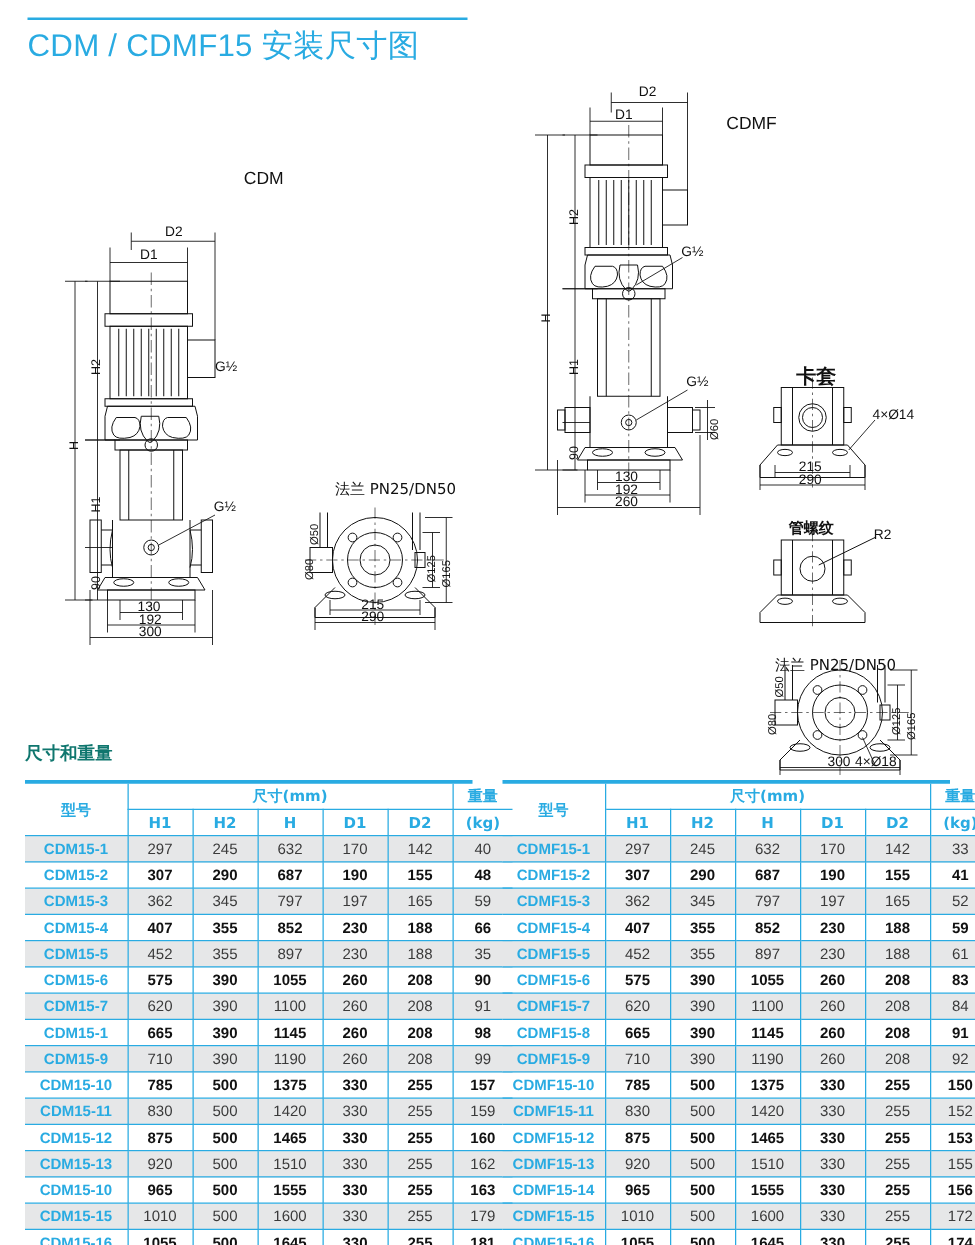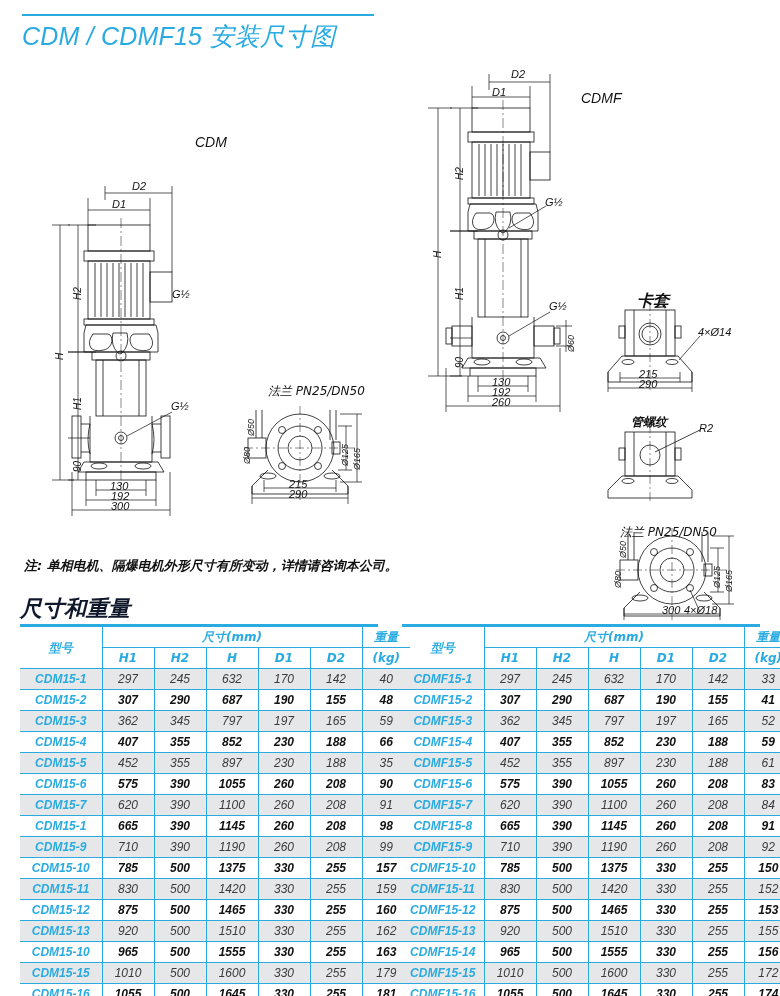--- a/index.html
+++ b/index.html
@@ -1,36 +1,36 @@
 <!DOCTYPE html>
 <html><head>
 <meta charset="utf-8">
 <style>
   html,body{margin:0;padding:0;}
   body{
     width:780px;height:996px;background:#ffffff;
     font-family:"Liberation Sans","DejaVu Sans",sans-serif;
     color:#111;position:relative;overflow:hidden;
   }
-  .page{position:relative;width:780px;height:996px;font-style:italic;}
+  .page{position:relative;width:780px;height:996px;}
 
   
   .title-rule{position:absolute;left:22px;top:14px;width:352px;height:2px;background:#29abe2;}
   .main-title{position:absolute;left:22px;top:20px;font-size:25px;font-weight:400;color:#29abe2;letter-spacing:.2px;white-space:nowrap;}
   .lbl{position:absolute;font-size:11px;color:#111;white-space:nowrap;}
   .lbl.big{font-size:14px;}
   .lbl.cn{font-family:"DejaVu Sans","Liberation Sans",sans-serif;}
   .vtext{position:absolute;font-size:10px;white-space:nowrap;transform-origin:0 0;transform:rotate(-90deg);}
 
   
   .note{position:absolute;left:24px;top:557px;font-size:13px;font-weight:bold;color:#111;white-space:nowrap;
         font-family:"DejaVu Sans","Liberation Sans",sans-serif;}
 
   
-  .sec-head{position:absolute;left:20px;top:594px;font-size:22px;font-weight:bold;color:#0f172a;
+  .sec-head{position:absolute;left:20px;top:594px;font-size:14px;font-weight:bold;color:#0f766e;
             font-family:"DejaVu Sans","Liberation Sans",sans-serif;white-space:nowrap;}
 
   
   .tbl-wrap{position:absolute;top:624px;}
   .tbl-wrap.left{left:20px;width:358px;}
   .tbl-wrap.right{left:402px;width:358px;}
   table.spec{border-collapse:collapse;width:100%;table-layout:fixed;}
   table.spec th,table.spec td{
     border:1px solid #29abe2;text-align:center;font-size:12px;padding:0;height:20px;line-height:20px;
   }
@@ -380,21 +380,20 @@
     </g>
   </svg>
   <div class="lbl cn" style="left:620px;top:524px;font-size:12px;">法兰 PN25/DN50</div>
   <div class="vtext" style="left:618px;top:558px;font-size:9px;">Ø50</div>
   <div class="vtext" style="left:613px;top:588px;font-size:9px;">Ø80</div>
   <div class="vtext" style="left:712px;top:588px;font-size:9px;">Ø125</div>
   <div class="vtext" style="left:724px;top:592px;font-size:9px;">Ø165</div>
   <div class="lbl" style="left:684px;top:604px;">4×Ø18</div>
   <div class="lbl" style="left:662px;top:604px;">300</div>
 
-  <div class="note">注: 单相电机、隔爆电机外形尺寸有所变动，详情请咨询本公司。</div>
 
   <div class="sec-head">尺寸和重量</div>
 
   <div class="tbl-wrap left">
     <div class="tbl-top-rule"></div>
     <table class="spec">
       <colgroup>
         <col class="model-col">
           <col class="num-col">
           <col class="num-col">

